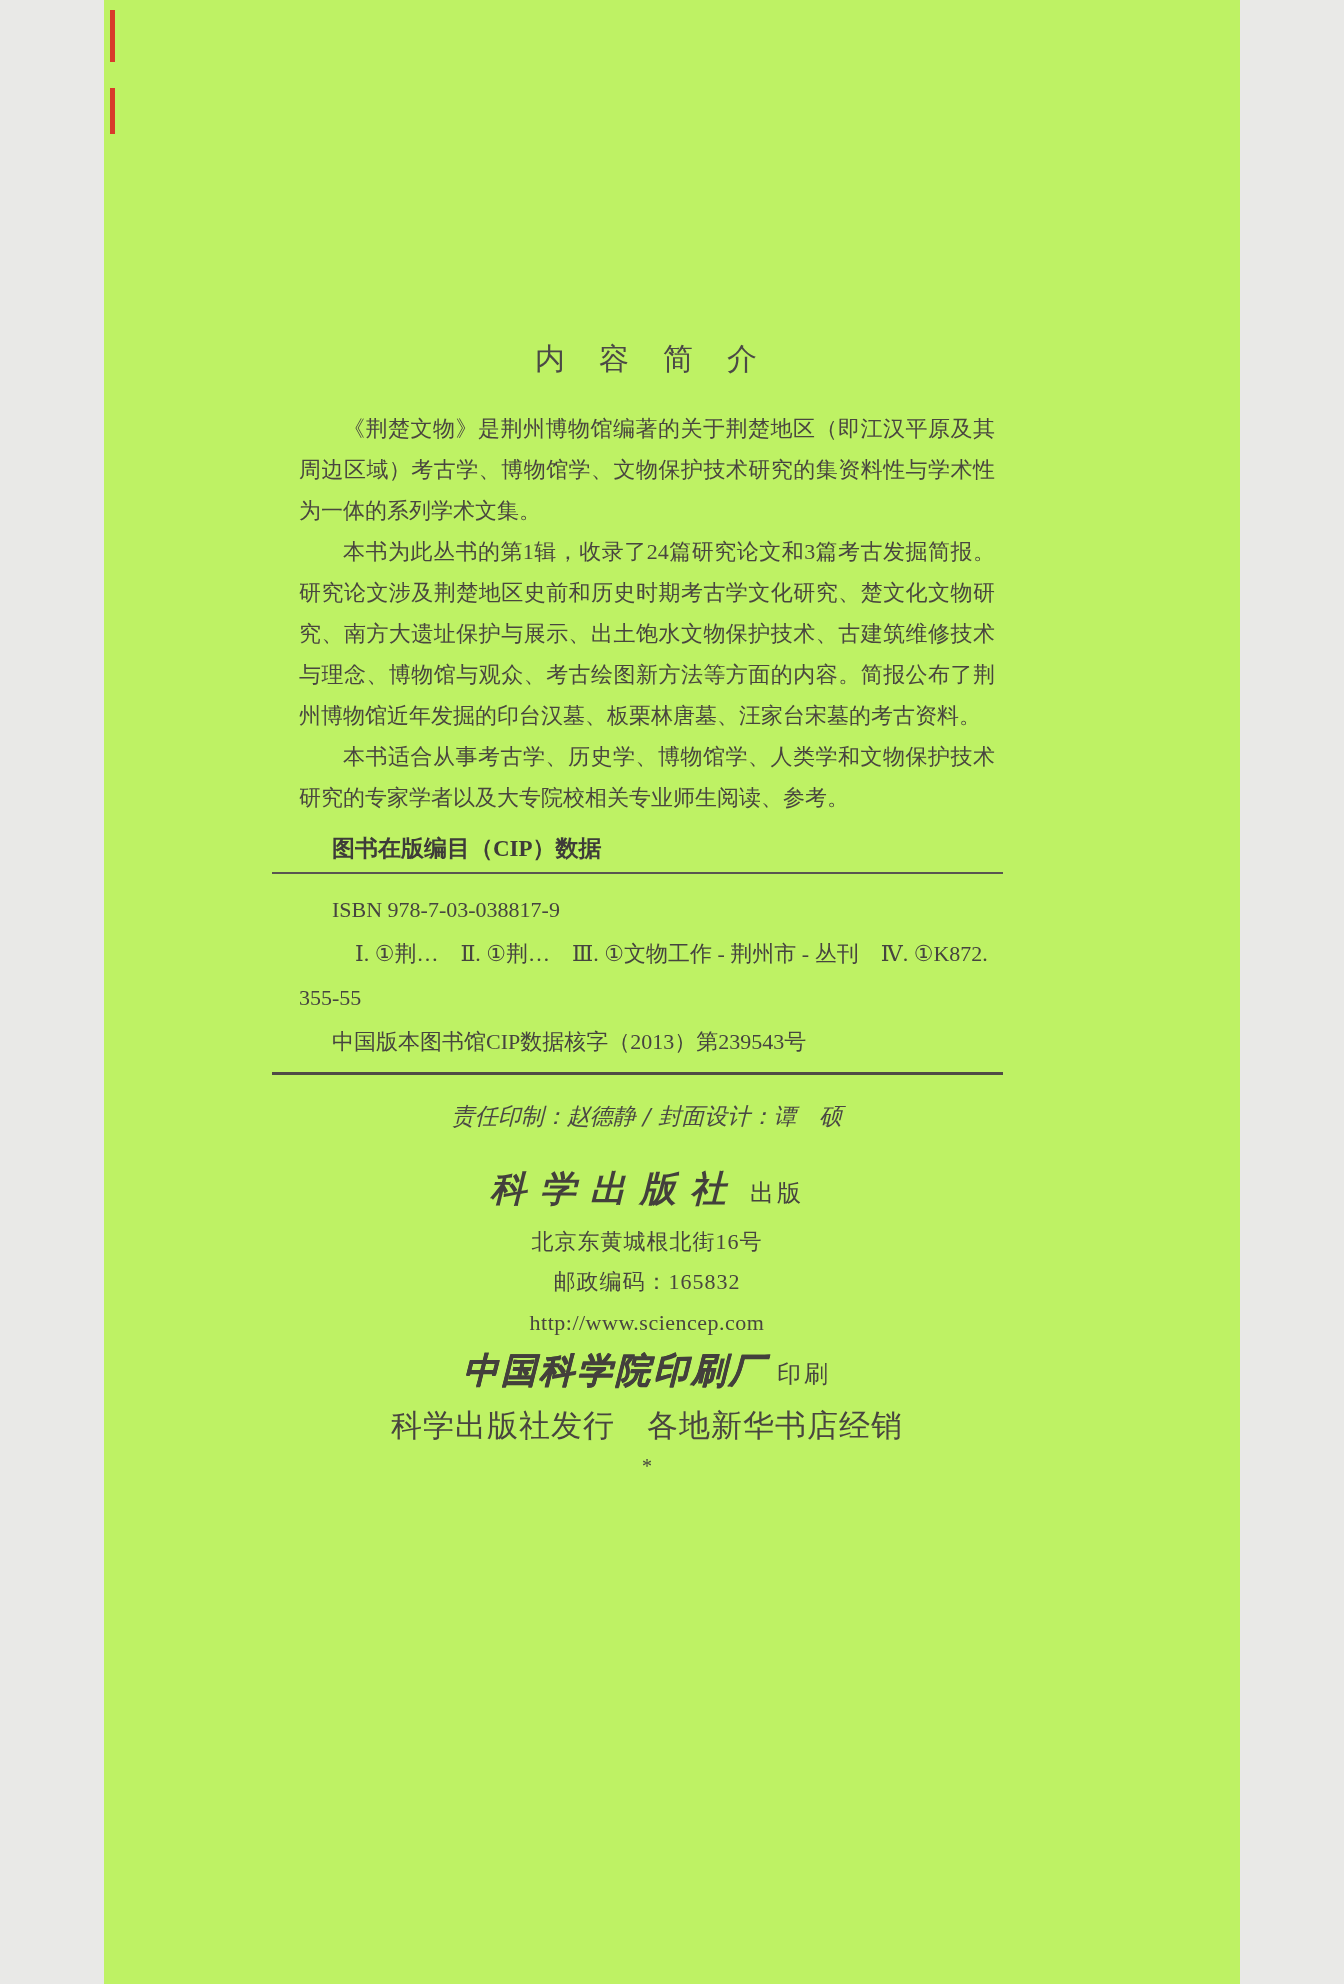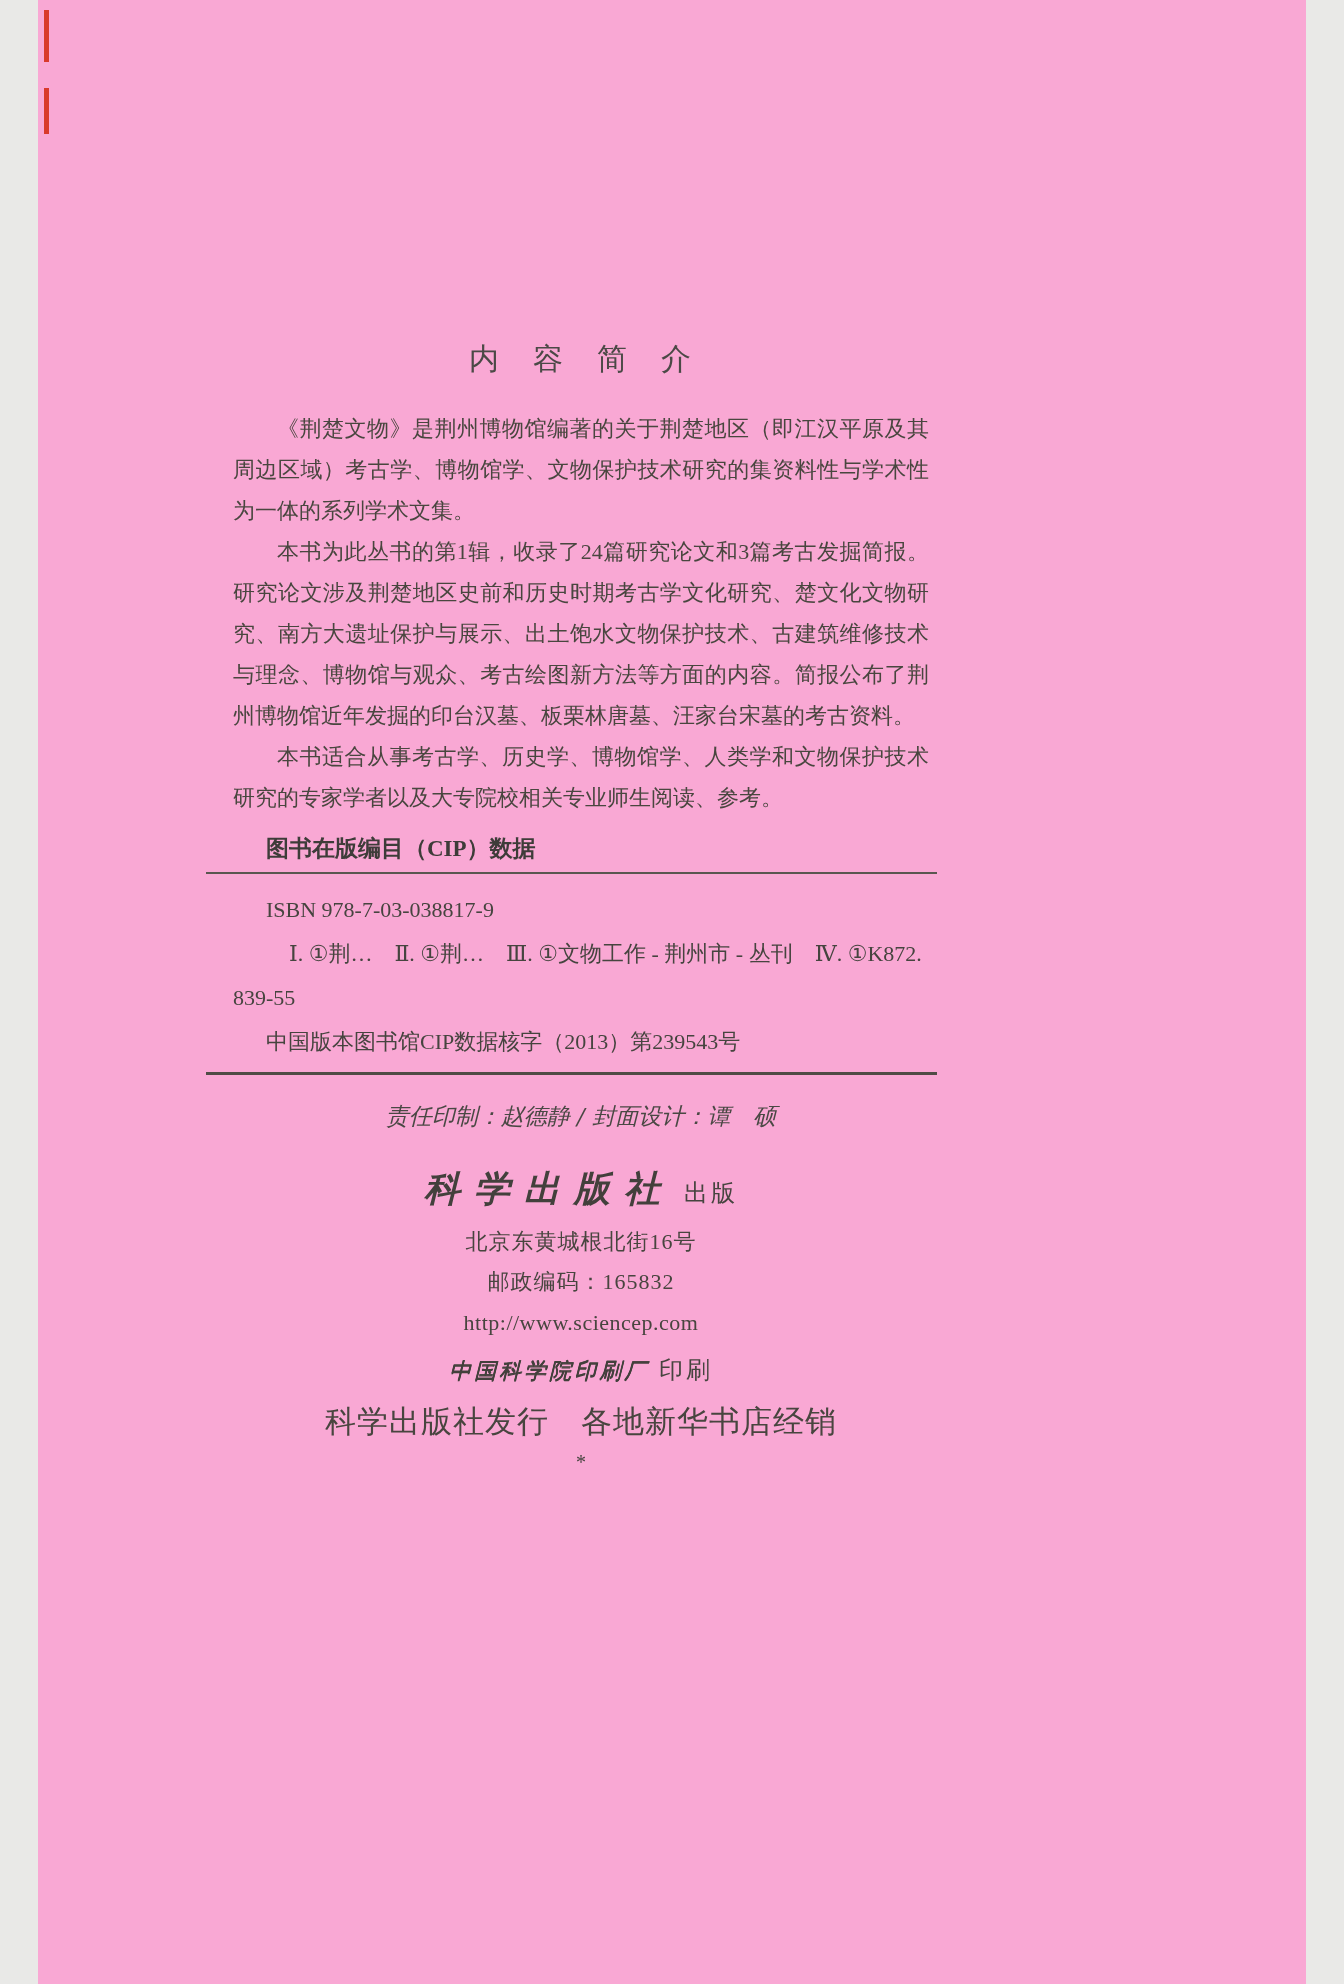--- a/index.html
+++ b/index.html
@@ -1,22 +1,22 @@
 <!DOCTYPE html>
 <html><head>
 <meta charset="utf-8">
 <style>
   * { margin: 0; padding: 0; box-sizing: border-box; }
   html, body { background: #e9e9e7; }
   .page {
     position: relative;
-    width: 1268px;
+    width: 1136px;
     height: 1984px;
     margin: 0 auto;
-    background: #f9a8d4;
+    background: #bef264;
     overflow: hidden;
     color: #454340;
     font-family: "Liberation Serif", "DejaVu Serif", serif;
   }
   .scan-mark {
     position: absolute;
     left: 6px;
     width: 5px;
     background: #d93a2b;
   }
@@ -87,21 +87,21 @@
 
   .pub { margin-top: 24px; text-align: center; }
   .pub-row { line-height: 52px; white-space: nowrap; }
   .brush {
     font-family: "DejaVu Serif", serif;
     font-style: italic;
     font-weight: bold;
     color: #43403c;
   }
   .brush.logotype { font-size: 36px; letter-spacing: 14px; margin-top: 48px; }
-  .brush.printer { font-size: 22px; letter-spacing: 3px; font-weight: 400;
+  .brush.printer { font-size: 35px; letter-spacing: 3px; font-weight: 700;
     text-shadow: 0.6px 0 0 #43403c, 0 0.6px 0 #43403c; }
   .pub-plain { font-size: 24px; margin-left: 10px; letter-spacing: 3px; color: #46443f; }
   .pub-line { font-size: 22px; line-height: 40px; color: #48453f; letter-spacing: 1px; }
   .pub-line.website { letter-spacing: 0.5px; line-height: 42px; }
   .pub-line.distribution { font-size: 31px; line-height: 46px; }
   .star { font-size: 20px; line-height: 34px; color: #46443f; }
 
   .edition { margin-top: 2px; }
   .ed-row {
     display: flex;
@@ -149,21 +149,21 @@
     <p class="para">《荆楚文物》是荆州博物馆编著的关于荆楚地区（即江汉平原及其周边区域）考古学、博物馆学、文物保护技术研究的集资料性与学术性为一体的系列学术文集。</p>
     <p class="para">本书为此丛书的第1辑，收录了24篇研究论文和3篇考古发掘简报。研究论文涉及荆楚地区史前和历史时期考古学文化研究、楚文化文物研究、南方大遗址保护与展示、出土饱水文物保护技术、古建筑维修技术与理念、博物馆与观众、考古绘图新方法等方面的内容。简报公布了荆州博物馆近年发掘的印台汉墓、板栗林唐墓、汪家台宋墓的考古资料。</p>
     <p class="para">本书适合从事考古学、历史学、博物馆学、人类学和文物保护技术研究的专家学者以及大专院校相关专业师生阅读、参考。</p>
 
     <div class="cip">
       <div class="cip-heading">图书在版编目（CIP）数据</div>
       <div class="cip-rule-top"></div>
       <div class="cip-body">
         <p class="cip-line">ISBN 978-7-03-038817-9</p>
         <p class="cip-line indent2">Ⅰ. ①荆…　Ⅱ. ①荆…　Ⅲ. ①文物工作 - 荆州市 - 丛刊　Ⅳ. ①K872.</p>
-        <p class="cip-line no-indent">839-55</p>
+        <p class="cip-line no-indent">355-55</p>
         <p class="cip-line">中国版本图书馆CIP数据核字（2013）第239543号</p>
       </div>
       <div class="cip-rule-bottom"></div>
     </div>
 
     <div class="credits">
       <p>责任印制：赵德静 / 封面设计：谭　硕</p>
     </div>
 
     <div class="pub">

